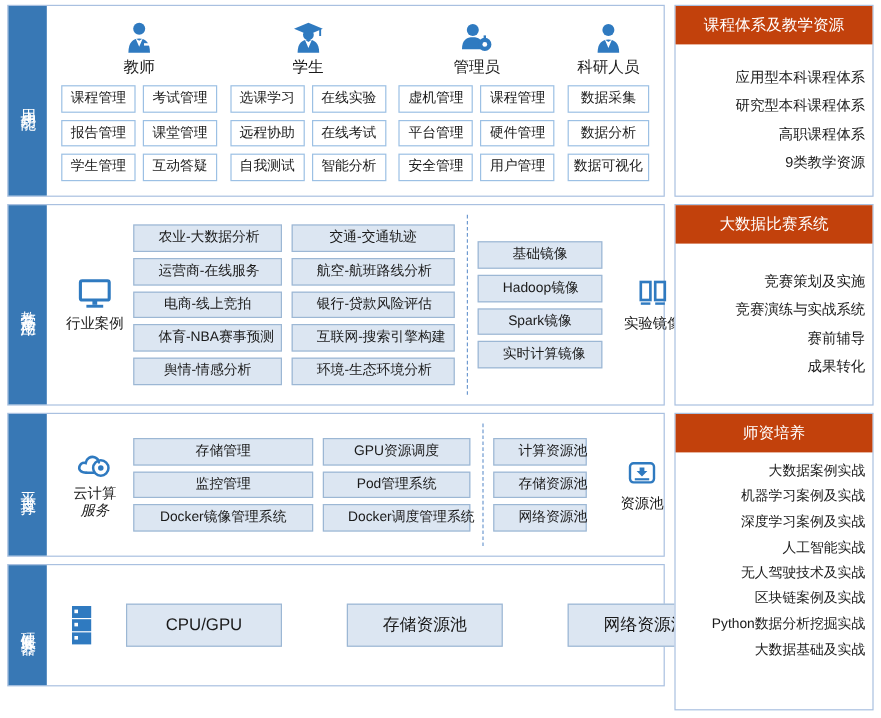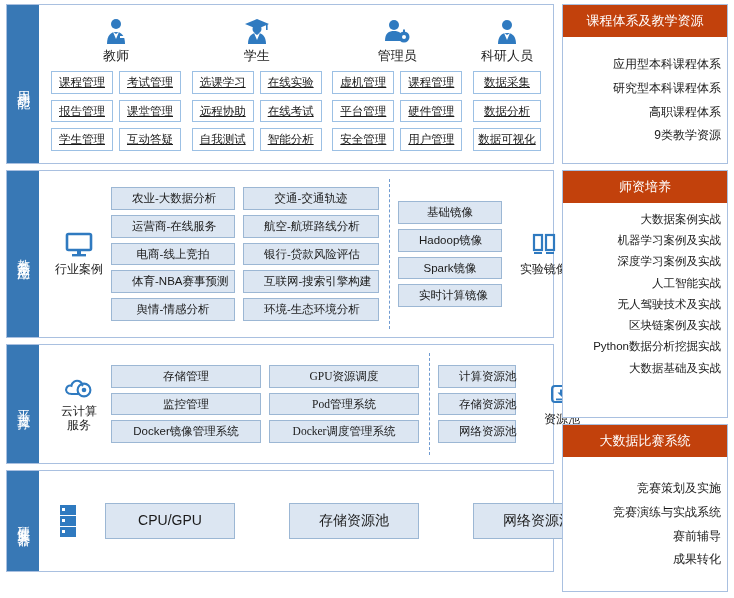--- a/index.html
+++ b/index.html
@@ -37,21 +37,21 @@
     line-height:1.25;
   }
   .sec-body{flex:1 1 auto;display:flex;align-items:center;box-sizing:border-box;padding:6px 8px;}
 
   
   .sec1{height:160px;}
   .roles{display:flex;width:100%;justify-content:space-between;align-items:flex-end;padding:0 4px;}
   .role{display:flex;flex-direction:column;align-items:center;}
   .role-head{display:flex;flex-direction:column;align-items:center;margin-bottom:6px;}
   .role-name{font-size:13px;margin-top:2px;color:#1a1a1a;}
-  .role-grid{display:flex;gap:6px;text-decoration:underline;}
+  .role-grid{display:flex;gap:6px;}
   .role-colset{display:flex;flex-direction:column;gap:6px;}
   .btn-w{
     border:1px solid #9cc0e4;
     background:#ffffff;
     color:#1a1a1a;
     font-size:11.5px;
     text-align:center;
     padding:4px 2px;
     width:62px;
     box-sizing:border-box;
@@ -82,21 +82,21 @@
   .c-b .btn-f{width:136px;}
   .c-c .btn-f{width:104px;}
   .vdash{
     width:0;border-left:1px dashed #6f9ad0;
     align-self:stretch;margin:2px 8px 2px 10px;
   }
 
   
   .sec3{height:120px;}
   .c-d .btn-f{width:150px;}
-  .c-e .btn-f{width:150px;font-family:Liberation Serif, serif;}
+  .c-e .btn-f{width:123px;}
   .c-f .btn-f{width:78px;}
 
   
   .sec4{height:102px;}
   .hw-row{display:flex;align-items:center;width:100%;}
   .hw-btns{display:flex;gap:54px;margin-left:26px;}
   .btn-hw{
     border:1px solid #9cb7d4;
     background:#dce6f2;
     color:#1a1a1a;
@@ -319,21 +319,21 @@
           <div class="grp-icon">
             <span>
               <svg width="32" height="24" viewBox="0 0 32 24">
                 <path d="M9 18 C4 18 2 15 3.5 12 C4.6 9.7 7 9.3 8.4 9.8 C9 6 12.6 4 15.8 5 C18 5.7 19.2 7.6 19.4 9.4" fill="none" stroke="#2f7ac0" stroke-width="2.1" stroke-linecap="round"></path>
                 <circle cx="21" cy="14" r="6.4" fill="none" stroke="#2f7ac0" stroke-width="2.1"></circle>
                 <circle cx="21" cy="14" r="2.3" fill="#2f7ac0"></circle>
                 <path d="M9 18 L15 18" stroke="#2f7ac0" stroke-width="2.1" stroke-linecap="round"></path>
               </svg>
             </span>
             <span class="glabel">云计算</span>
-            <span class="glabel" style="margin-top:0;">服务</span>
+            <span class="glabel" style="margin-top:0;font-style:italic;">服务</span>
           </div>
           <div class="cols">
             <div class="col c-d">
               <div class="btn-f">存储管理</div>
               <div class="btn-f">监控管理</div>
               <div class="btn-f">Docker镜像管理系统</div>
             </div>
             <div class="col c-e">
               <div class="btn-f">GPU资源调度</div>
               <div class="btn-f">Pod管理系统</div>
@@ -398,39 +398,39 @@
     <div class="panel p1">
       <div class="panel-head">课程体系及教学资源</div>
       <div class="panel-body">
         <div class="panel-item">应用型本科课程体系</div>
         <div class="panel-item">研究型本科课程体系</div>
         <div class="panel-item">高职课程体系</div>
         <div class="panel-item">9类教学资源</div>
       </div>
     </div>
 
+    <div class="panel p2">
+      <div class="panel-head">大数据比赛系统</div>
+      <div class="panel-body">
+        <div class="panel-item">竞赛策划及实施</div>
+        <div class="panel-item">竞赛演练与实战系统</div>
+        <div class="panel-item">赛前辅导</div>
+        <div class="panel-item">成果转化</div>
+      </div>
+    </div>
+
     <div class="panel p3">
       <div class="panel-head">师资培养</div>
       <div class="panel-body">
         <div class="panel-item">大数据案例实战</div>
         <div class="panel-item">机器学习案例及实战</div>
         <div class="panel-item">深度学习案例及实战</div>
         <div class="panel-item">人工智能实战</div>
         <div class="panel-item">无人驾驶技术及实战</div>
         <div class="panel-item">区块链案例及实战</div>
         <div class="panel-item">Python数据分析挖掘实战</div>
         <div class="panel-item">大数据基础及实战</div>
       </div>
     </div>
 
-    <div class="panel p2">
-      <div class="panel-head">大数据比赛系统</div>
-      <div class="panel-body">
-        <div class="panel-item">竞赛策划及实施</div>
-        <div class="panel-item">竞赛演练与实战系统</div>
-        <div class="panel-item">赛前辅导</div>
-        <div class="panel-item">成果转化</div>
-      </div>
-    </div>
-
   </div>
 
 </div>
 
 </body></html>

